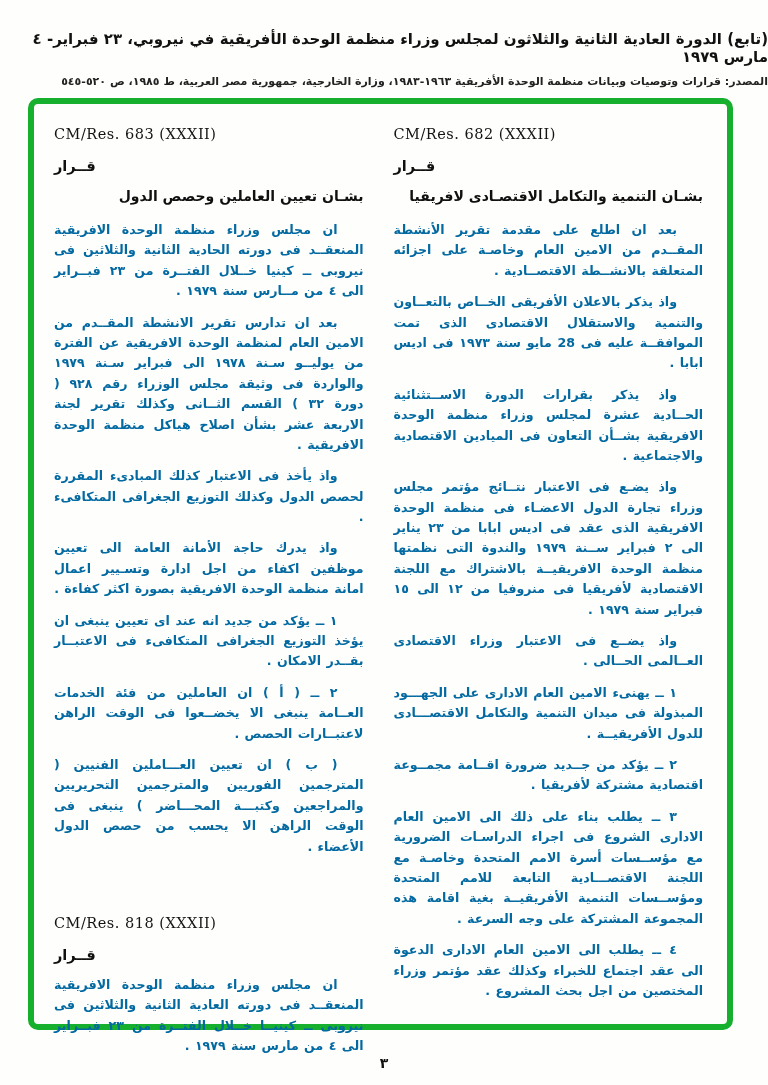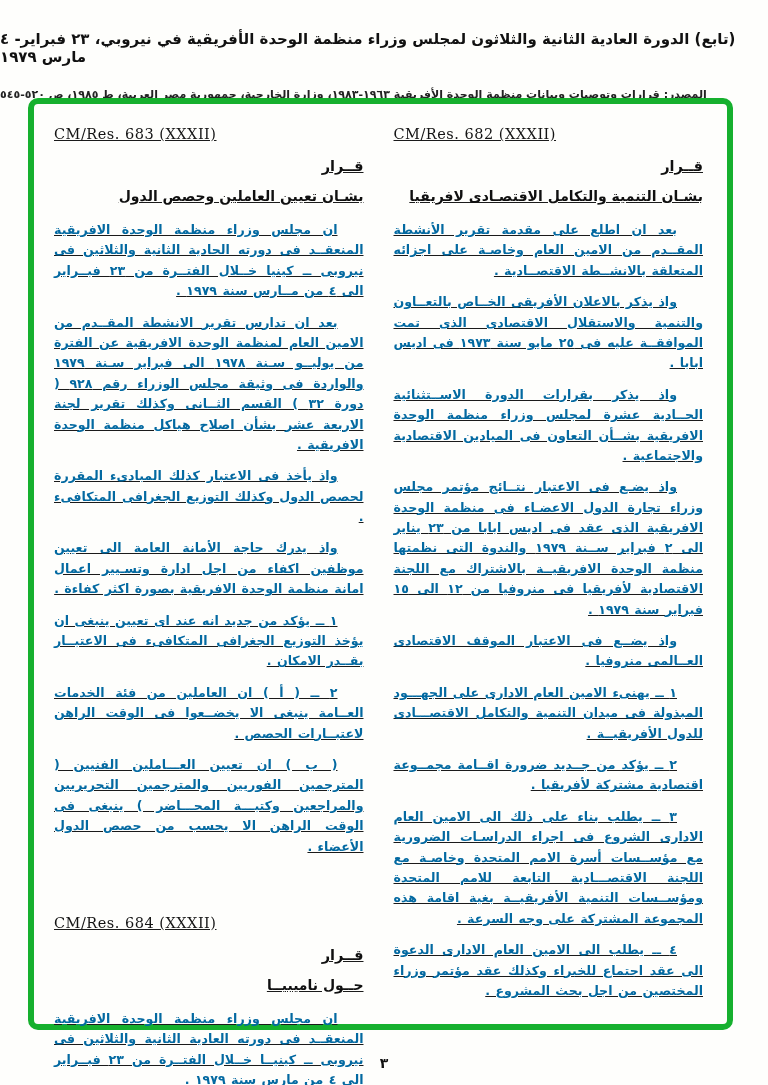--- a/index.html
+++ b/index.html
@@ -14,31 +14,31 @@
     background: #fefefc;
     font-family: "DejaVu Sans", sans-serif;
     color: #1b1b1b;
     overflow: hidden;
   }
   .page-header {
     position: absolute;
     top: 30px;
     left: 0;
     right: 0;
-    text-align: left;
+    text-align: right;
     direction: rtl;
   }
   .header-line1 {
     font-size: 15px;
     font-weight: bold;
     letter-spacing: 0.2px;
     color: #111;
   }
   .header-line2 {
-    margin-top: 22px;
+    margin-top: 9px;
     font-size: 11px;
     font-weight: bold;
     color: #222;
   }
   .green-frame {
     position: absolute;
     left: 28px;
     top: 98px;
     width: 705px;
     height: 932px;
@@ -53,35 +53,34 @@
     gap: 30px;
     padding: 16px 24px 10px 20px;
     direction: rtl;
     height: 100%;
     box-sizing: border-box;
   }
   .column {
     flex: 1 1 0;
     min-width: 0;
     direction: rtl;
-    text-decoration: underline;
   }
   .resolution { margin-bottom: 16px; }
   .resolution + .resolution { margin-top: 58px; }
   .res-code {
     direction: ltr;
     text-align: left;
     font-family: "DejaVu Serif", serif;
     font-size: 14.5px;
     letter-spacing: 0.5px;
     color: #141414;
     margin: 6px 0 14px 0;
   }
   .res-heading {
-    text-align: right;
+    text-align: left;
     font-weight: bold;
     font-size: 14.5px;
     margin: 16px 0 12px 0;
     color: #101010;
   }
   .res-subtitle {
     text-align: right;
     font-weight: bold;
     font-size: 14px;
     margin: 14px 0 16px 0;
@@ -119,47 +118,46 @@
   </div>
 
   <div class="green-frame">
     <div class="columns">
       <div class="column">
           <div class="resolution">
             <div class="res-code">CM/Res. 682 (XXXII)</div>
             <div class="res-heading">قــرار</div>
             <div class="res-subtitle">بشـان التنمية والتكامل الاقتصـادى لافريقيا</div>
             <p class="res-par">بعد ان اطلع على مقدمة تقرير الأنشطة المقــدم من الامين العام وخاصـة على اجزائه المتعلقة بالانشــطة الاقتصــادية .</p>
-            <p class="res-par">واذ يذكر بالاعلان الأفريقى الخــاص بالتعــاون والتنمية والاستقلال الاقتصادى الذى تمت الموافقــة عليه فى ٢٥ مايو سنة ١٩٧٣ فى اديس ابابا .</p>
+            <p class="res-par">واذ يذكر بالاعلان الأفريقى الخــاص بالتعــاون والتنمية والاستقلال الاقتصادى الذى تمت الموافقــة عليه فى 28 مايو سنة ١٩٧٣ فى اديس ابابا .</p>
             <p class="res-par">واذ يذكر بقرارات الدورة الاســتثنائية الحــادية عشرة لمجلس وزراء منظمة الوحدة الافريقية بشــأن التعاون فى الميادين الاقتصادية والاجتماعية .</p>
             <p class="res-par">واذ يضـع فى الاعتبار نتــائج مؤتمر مجلس وزراء تجارة الدول الاعضـاء فى منظمة الوحدة الافريقية الذى عقد فى اديس ابابا من ٢٣ يناير الى ٢ فبراير ســنة ١٩٧٩ والندوة التى نظمتها منظمة الوحدة الافريقيــة بالاشتراك مع اللجنة الاقتصادية لأفريقيا فى منروفيا من ١٢ الى ١٥ فبراير سنة ١٩٧٩ .</p>
-            <p class="res-par">واذ يضــع فى الاعتبار الموقف الاقتصادى العــالمى منروفيا .</p>
+            <p class="res-par">واذ يضــع فى الاعتبار وزراء الاقتصادى العــالمى الحــالى .</p>
             <p class="res-par">١ ــ يهنىء الامين العام الادارى على الجهـــود المبذولة فى ميدان التنمية والتكامل الاقتصـــادى للدول الأفريقيــة .</p>
             <p class="res-par">٢ ــ يؤكد من جــديد ضرورة اقــامة مجمــوعة اقتصادية مشتركة لأفريقيا .</p>
             <p class="res-par">٣ ــ يطلب بناء على ذلك الى الامين العام الادارى الشروع فى اجراء الدراسـات الضرورية مع مؤســسات أسرة الامم المتحدة وخاصـة مع اللجنة الاقتصـــادية التابعة للامم المتحدة ومؤســسات التنمية الأفريقيــة بغية اقامة هذه المجموعة المشتركة على وجه السرعة .</p>
             <p class="res-par">٤ ــ يطلب الى الامين العام الادارى الدعوة الى عقد اجتماع للخبراء وكذلك عقد مؤتمر وزراء المختصين من اجل بحث المشروع .</p>
           </div>
         </div>
       <div class="column">
           <div class="resolution">
             <div class="res-code">CM/Res. 683 (XXXII)</div>
             <div class="res-heading">قــرار</div>
             <div class="res-subtitle">بشـان تعيين العاملين وحصص الدول</div>
             <p class="res-par">ان مجلس وزراء منظمة الوحدة الافريقية المنعقــد فى دورته الحادية الثانية والثلاثين فى نيروبى ــ كينيا خــلال الفتــرة من ٢٣ فبــراير الى ٤ من مــارس سنة ١٩٧٩ .</p>
             <p class="res-par">بعد ان تدارس تقرير الانشطة المقــدم من الامين العام لمنظمة الوحدة الافريقية عن الفترة من يوليــو سـنة ١٩٧٨ الى فبراير سـنة ١٩٧٩ والواردة فى وثيقة مجلس الوزراء رقم ٩٢٨ ( دورة ٣٢ ) القسم الثــانى وكذلك تقرير لجنة الاربعة عشر بشأن اصلاح هياكل منظمة الوحدة الافريقية .</p>
             <p class="res-par">واذ يأخذ فى الاعتبار كذلك المبادىء المقررة لحصص الدول وكذلك التوزيع الجغرافى المتكافىء .</p>
             <p class="res-par">واذ يدرك حاجة الأمانة العامة الى تعيين موظفين اكفاء من اجل ادارة وتسـيير اعمال امانة منظمة الوحدة الافريقية بصورة اكثر كفاءة .</p>
             <p class="res-par">١ ــ يؤكد من جديد انه عند اى تعيين ينبغى ان يؤخذ التوزيع الجغرافى المتكافىء فى الاعتبــار بقــدر الامكان .</p>
             <p class="res-par">٢ ــ ( أ ) ان العاملين من فئة الخدمات العــامة ينبغى الا يخضــعوا فى الوقت الراهن لاعتبــارات الحصص .</p>
             <p class="res-par">( ب ) ان تعيين العـــاملين الفنيين ( المترجمين الفوريين والمترجمين التحريريين والمراجعين وكتبـــة المحـــاضر ) ينبغى فى الوقت الراهن الا يحسب من حصص الدول الأعضاء .</p>
           </div>
           <div class="resolution">
-            <div class="res-code">CM/Res. 684 (XXXII)</div>
+            <div class="res-code">CM/Res. 818 (XXXII)</div>
             <div class="res-heading">قــرار</div>
-            <div class="res-subtitle">حــول ناميبيــا</div>
             <p class="res-par">ان مجلس وزراء منظمة الوحدة الافريقية المنعقــد فى دورته العادية الثانية والثلاثين فى نيروبى ــ كينيــا خــلال الفتــرة من ٢٣ فبــراير الى ٤ من مارس سنة ١٩٧٩ .</p>
           </div>
         </div>
     </div>
   </div>
 
   <div class="page-number">٣</div>
 
 </div>
 

